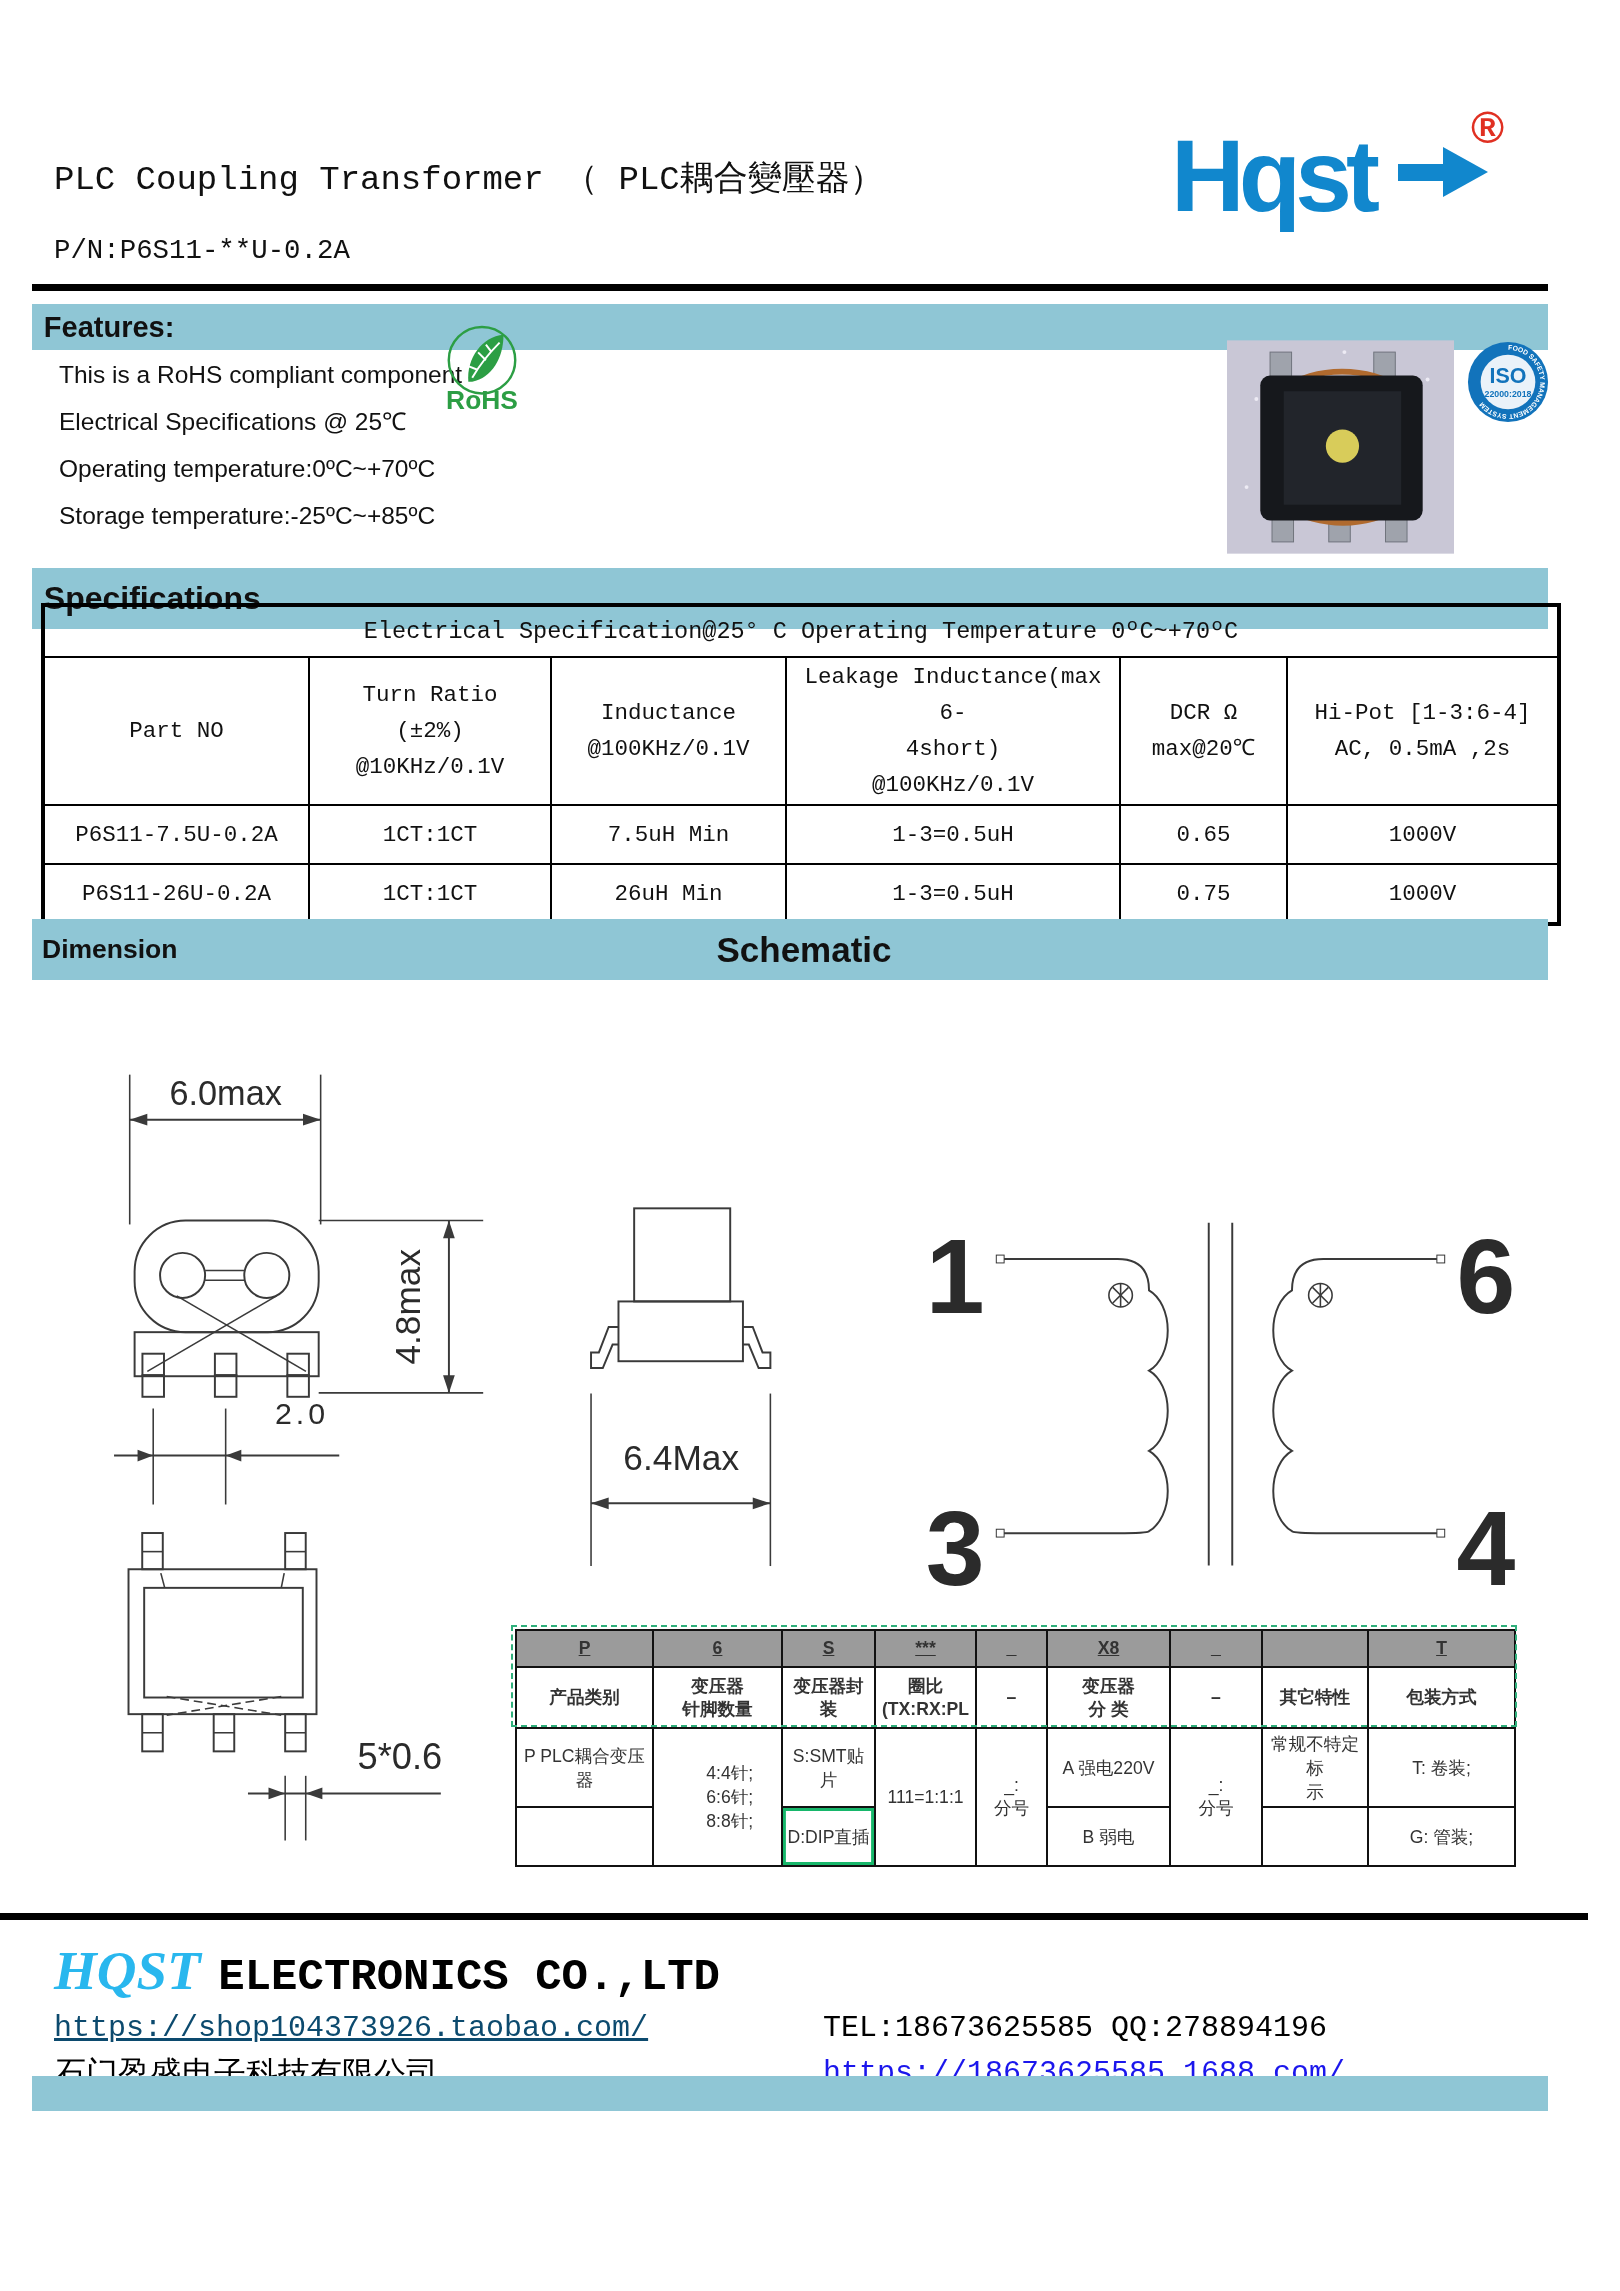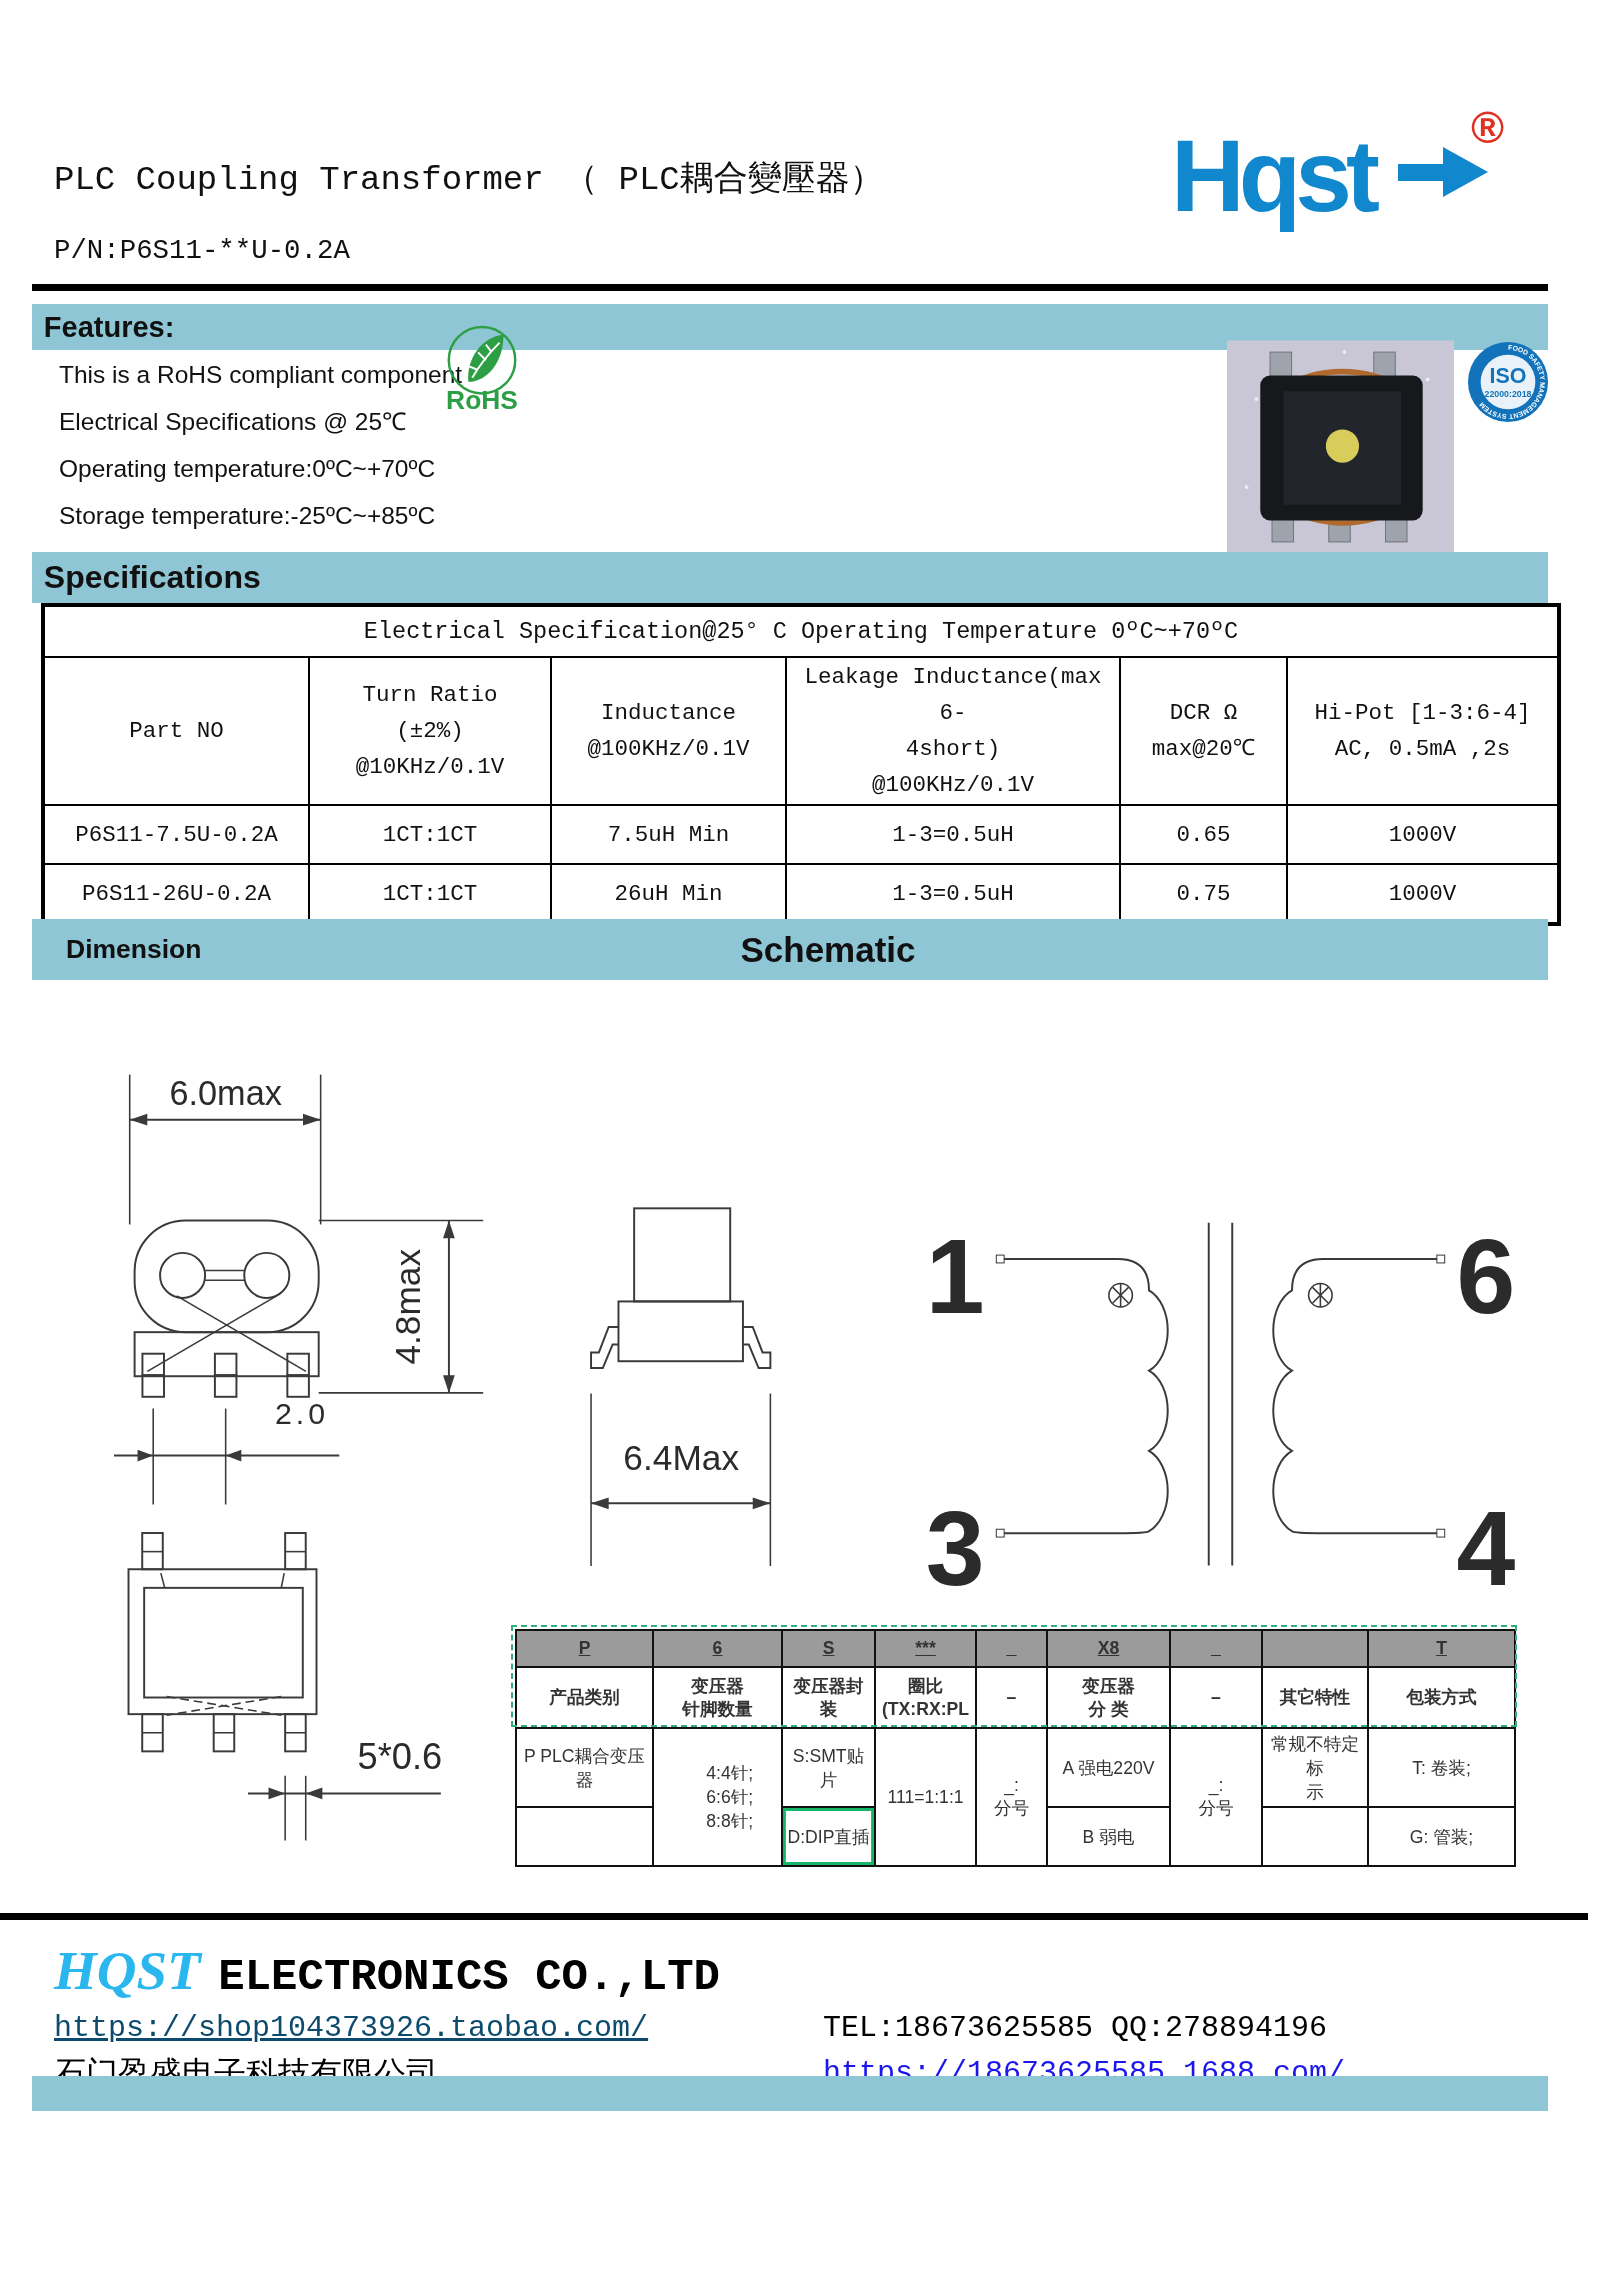--- a/index.html
+++ b/index.html
@@ -11,24 +11,24 @@
   .brand{left:1171px;top:125px;width:323px;height:147px;}
   .brand-text{font-size:102px;font-weight:800;color:#1187CD;letter-spacing:-5.9px;line-height:1;font-family:"Liberation Sans",sans-serif;}
   .brand-bar{position:absolute;left:227px;top:39px;width:51px;height:16.7px;background:#1187CD;}
   .brand-tri{position:absolute;left:272px;top:21.6px;width:0;height:0;border-top:25.5px solid transparent;border-bottom:25.5px solid transparent;border-left:45px solid #1187CD;}
   .brand-reg{position:absolute;left:300px;top:-23.5px;font-size:45px;font-weight:700;color:#E03022;}
   .rule-1{left:32px;top:284px;width:1516px;height:6.9px;background:#000;}
   
   .bar{left:32px;width:1516px;background:#8FC6D5;display:flex;align-items:center;}
   .bar-features{top:304px;height:46px;}
   .bar-features span{font-size:29px;font-weight:700;padding-left:11.8px;}
-  .bar-specs{top:552px;height:51px;}
+  .bar-specs{top:568px;height:61px;}
   .bar-specs span{font-size:32px;font-weight:700;padding-left:11.8px;}
   .bar-dimschem{top:919px;height:61px;}
-  .dim-head{font-size:26.5px;font-weight:800;padding-left:34px;}
+  .dim-head{font-size:26.5px;font-weight:800;padding-left:10px;}
   .schem-head{font-size:35px;font-weight:800;margin-left:539px;}
   
   .features-list{left:59px;top:355px;}
   .features-list div{font-size:24.5px;height:47px;line-height:39px;}
   .rohs{left:439px;top:321px;}
   .photo{left:1227px;top:340px;}
   .iso{left:1466px;top:340px;}
   
   table.spec{position:absolute;left:41px;top:603px;width:1516px;border-collapse:collapse;table-layout:fixed;
              font-family:"Liberation Mono",monospace;}

